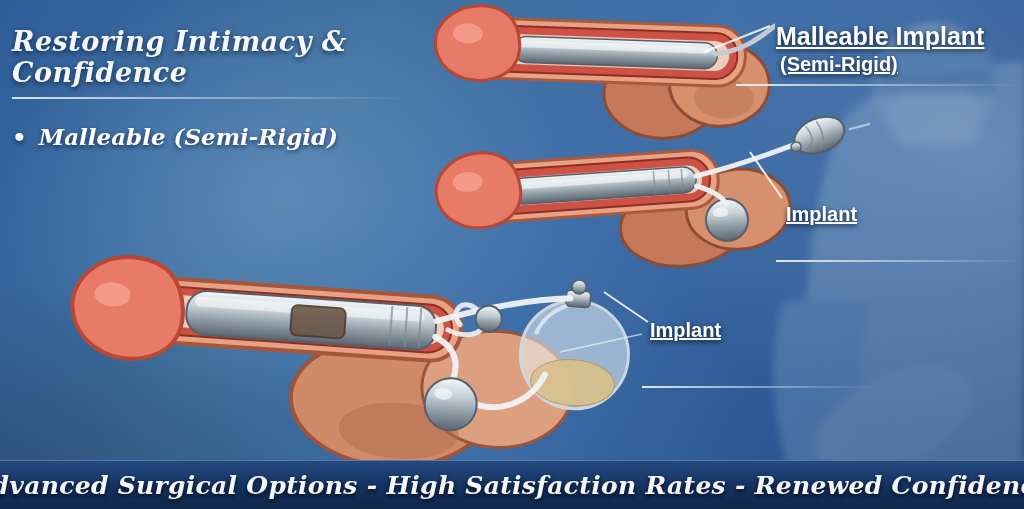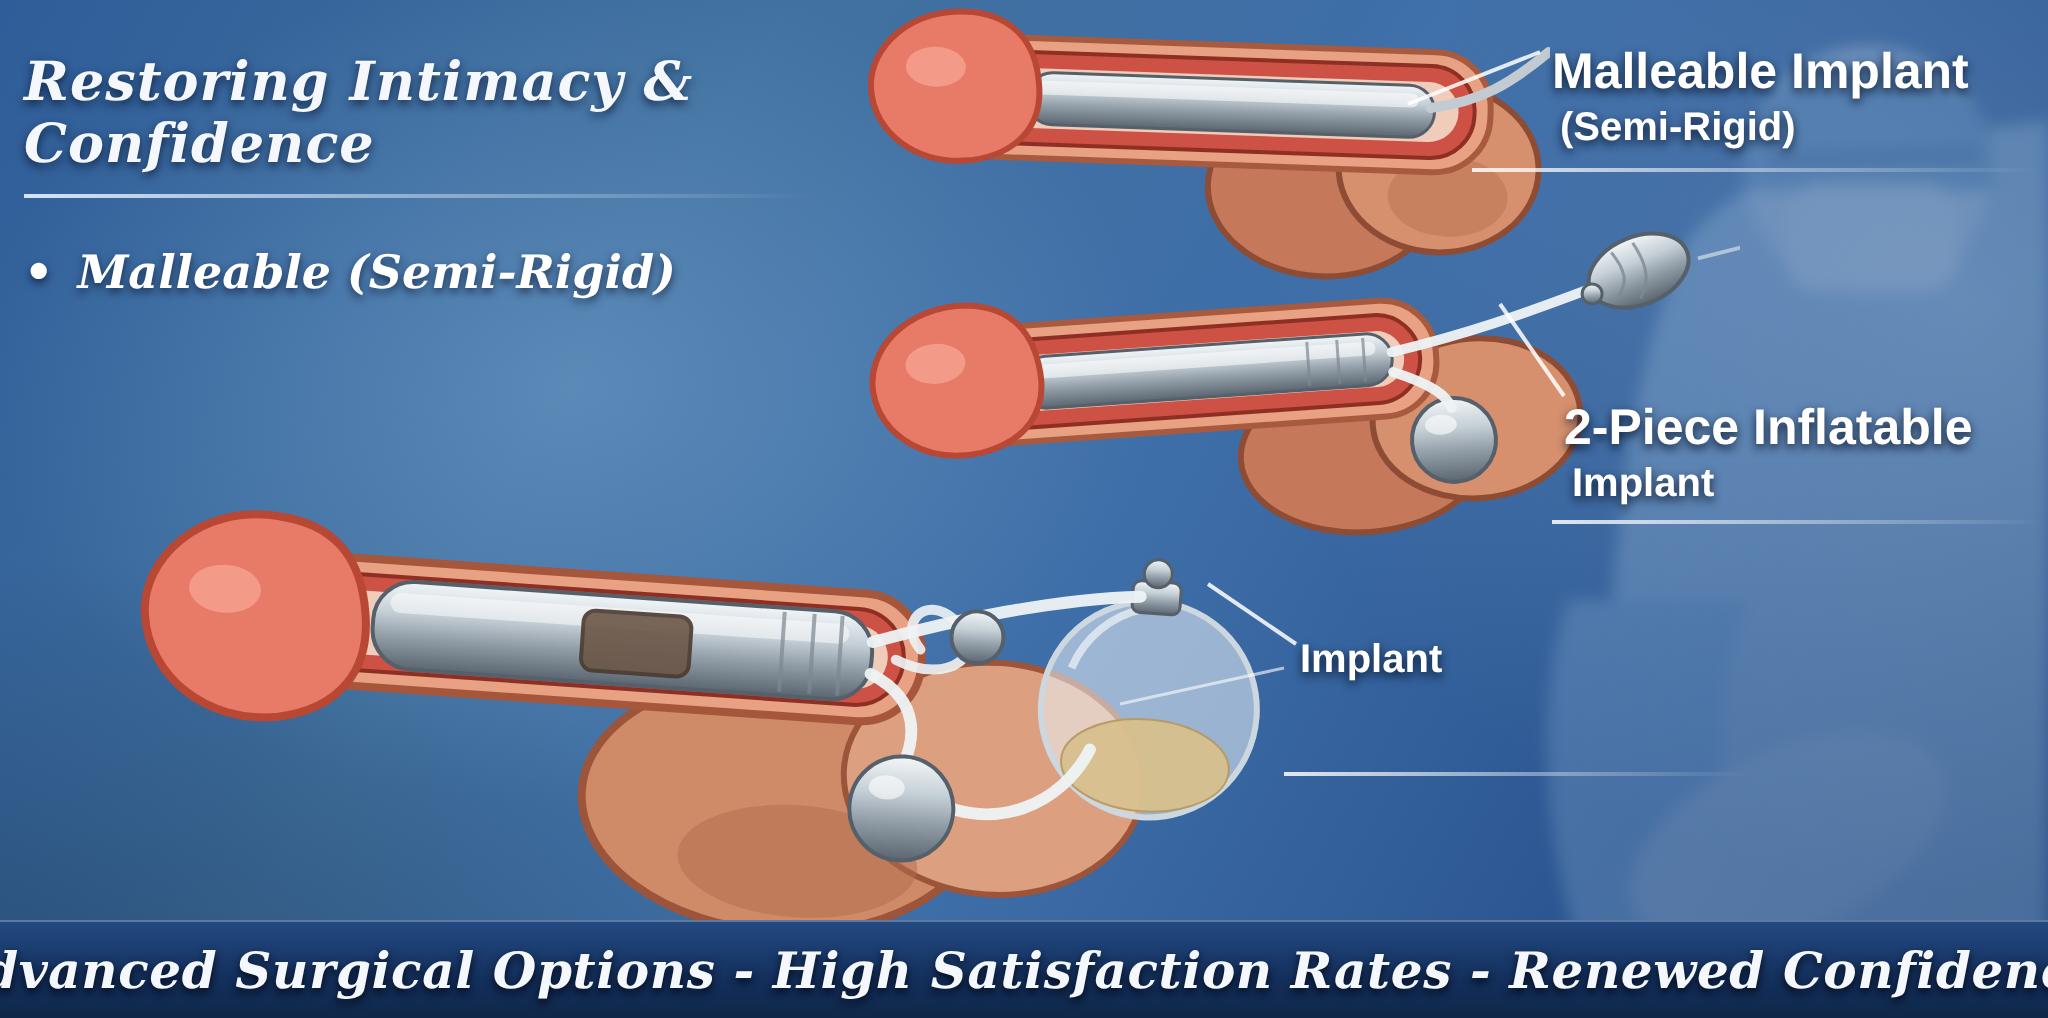--- a/index.html
+++ b/index.html
@@ -24,21 +24,21 @@
     background:linear-gradient(to right,rgba(222,236,250,.95),rgba(222,236,250,0));}
   .bullets{list-style:none;margin:24px 0 0;padding:0;}
   .bullets li{
     font-style:italic;font-weight:700;font-size:23px;color:#ffffff;
     text-shadow:0 2px 4px rgba(8,20,45,.7);margin-bottom:19px;white-space:nowrap;
   }
   .bullets .dot{margin-right:12px;}
   .bullets .detail{margin-left:8px;}
   .callout{
     position:absolute;color:#ffffff;font-family:"Liberation Sans",sans-serif;font-weight:700;
-    text-shadow:0 2px 5px rgba(5,15,35,.85);line-height:1.12;
+    text-shadow:0 2px 5px rgba(5,15,35,.85);line-height:1.12;text-decoration:underline;
   }
   .callout .l1{font-size:25px;}
   .callout .l2{font-size:20px;margin-top:3px;padding-left:4px;}
   #callout-malleable{left:776px;top:22px;}
   #callout-two-piece{left:782px;top:200px;}
   #callout-three-piece{left:646px;top:316px;}
   .footer{
     position:absolute;left:0;right:0;bottom:0;height:48px;
     background:linear-gradient(to bottom,#234a82,#132f5c 60%,#0f2749);
     border-top:1px solid rgba(160,190,225,.55);
@@ -224,21 +224,20 @@
     <line x1="604" y1="292" x2="648" y2="322" stroke="#ffffff" stroke-opacity="0.85" stroke-width="2"></line>
     <line x1="560" y1="352" x2="642" y2="334" stroke="#ffffff" stroke-opacity="0.6" stroke-width="1.5"></line>
     <rect x="642" y="386" width="232" height="2" fill="url(#fadeR)"></rect>
   </svg>
 
   <div class="callout" id="callout-malleable">
     <div class="l1">Malleable Implant</div>
     <div class="l2">(Semi-Rigid)</div>
   </div>
   <div class="callout" id="callout-two-piece">
-    <div class="l1">2-Piece Inflatable</div>
     <div class="l2">Implant</div>
   </div>
   <div class="callout" id="callout-three-piece">
     <div class="l2">Implant</div>
   </div>
 
   <div class="footer">
     <span>Advanced Surgical Options - High Satisfaction Rates - Renewed Confidence</span>
   </div>
 

